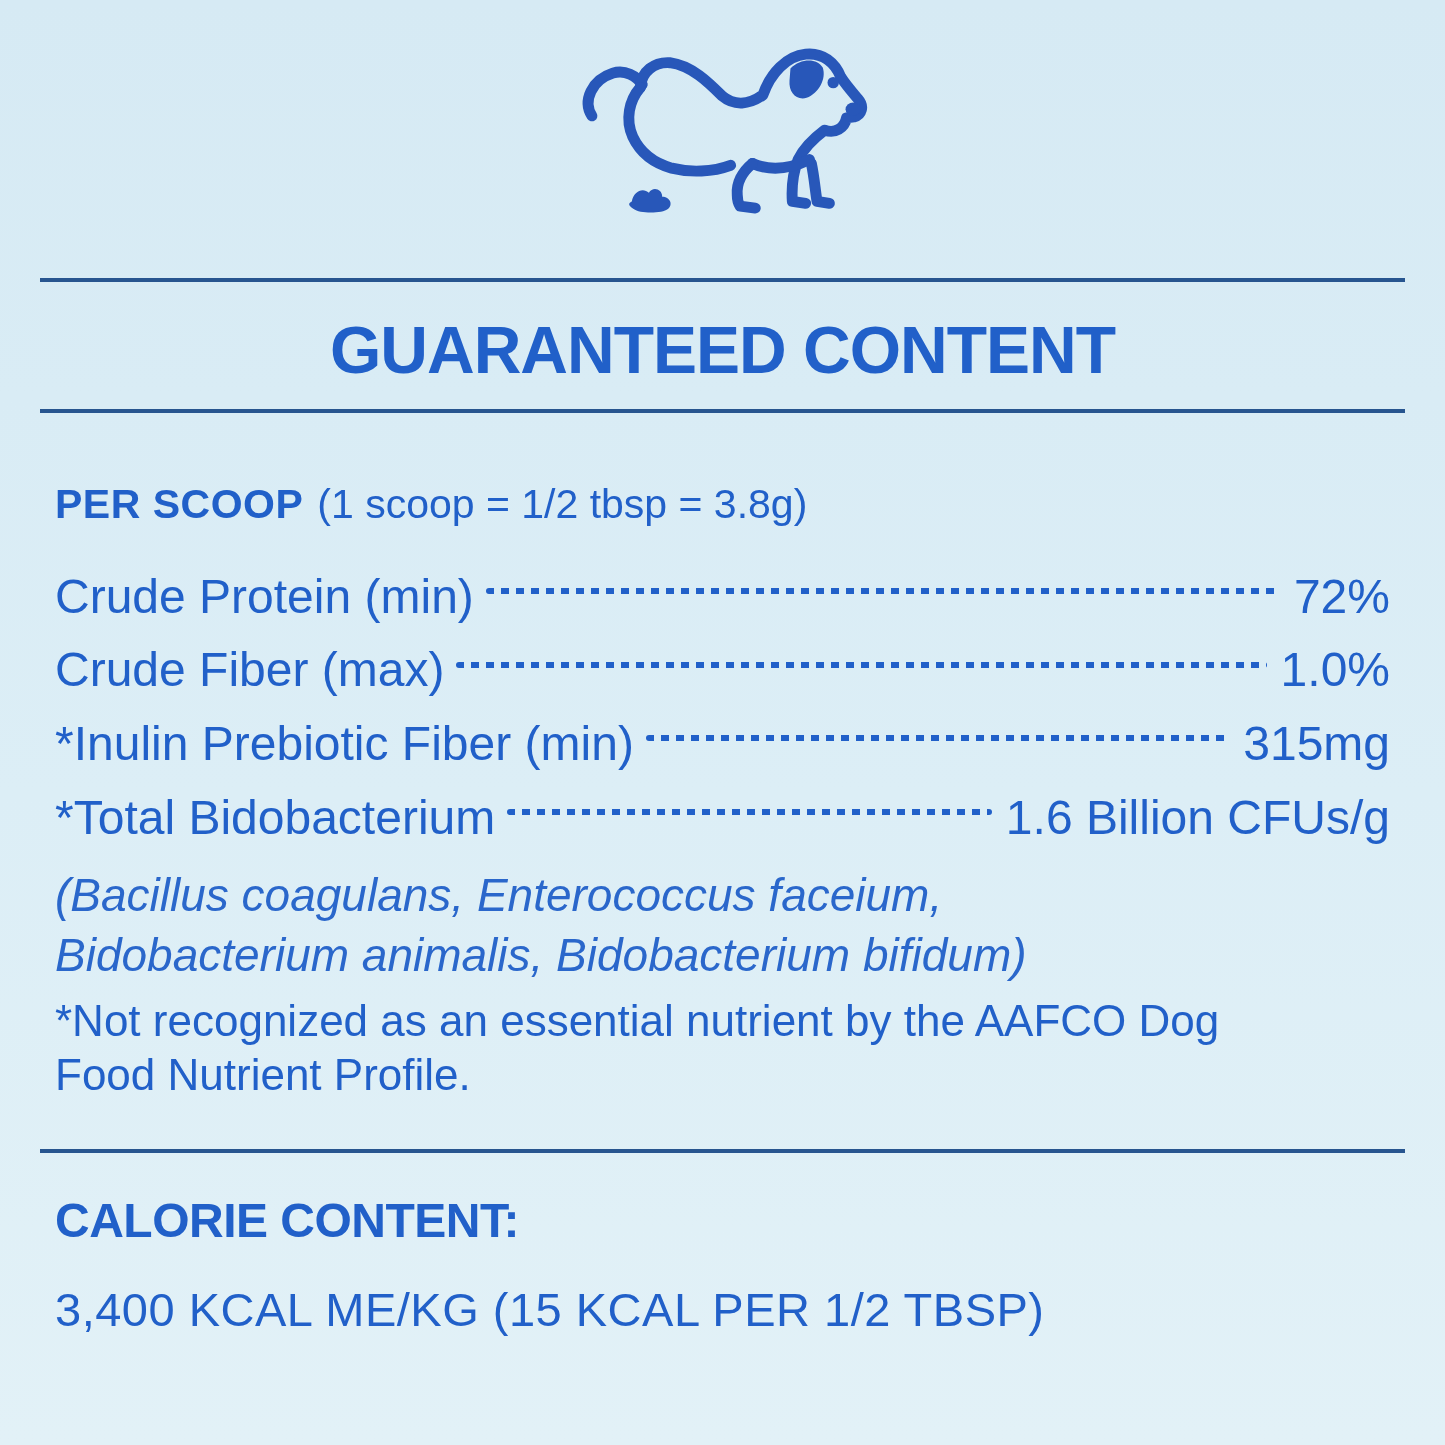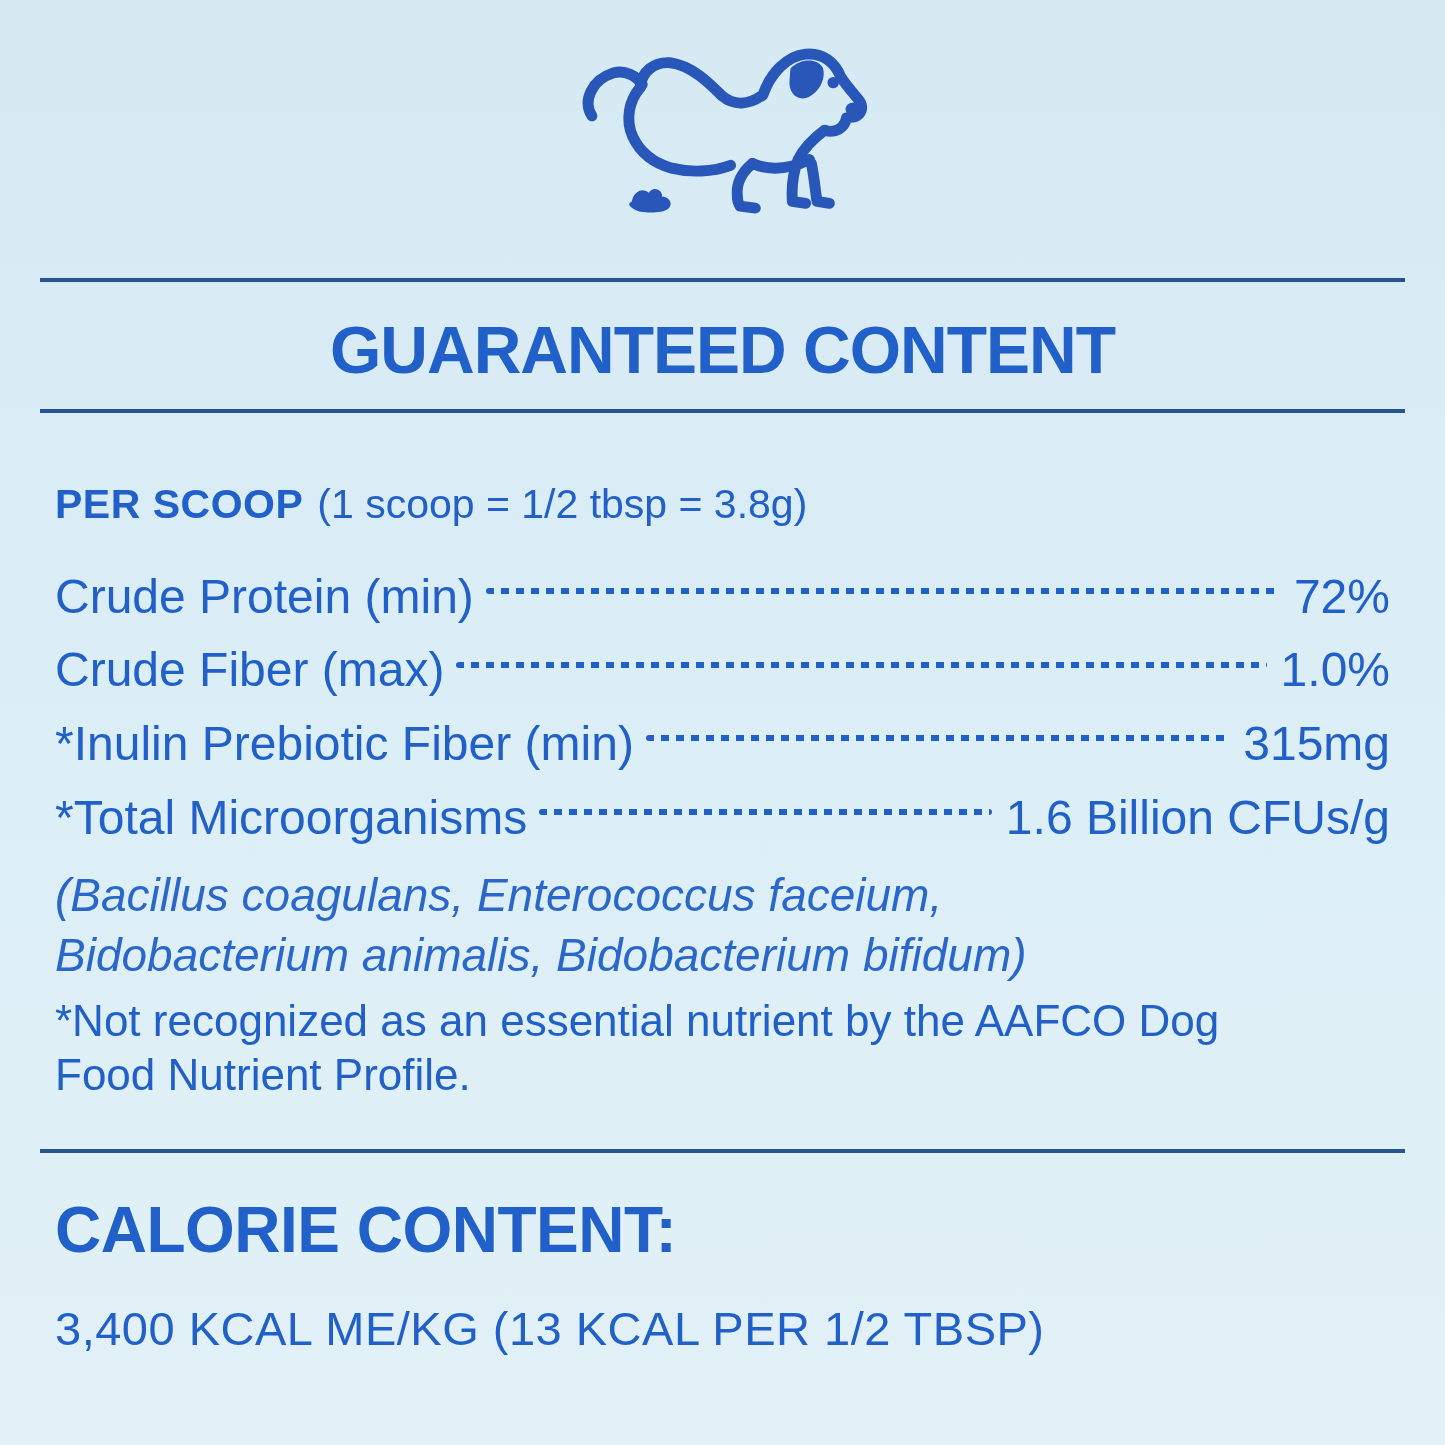--- a/index.html
+++ b/index.html
@@ -33,21 +33,21 @@
   .row .label{white-space:nowrap;}
   .row .leader{
     flex:1;height:6px;margin:0 14px 11px 12px;border-radius:3px;
     background:repeating-linear-gradient(90deg,var(--ink) 0 8px,transparent 8px 15px);
   }
   .row .value{white-space:nowrap;}
   .bacteria-note{margin-top:2px;font-size:46px;font-style:italic;line-height:1.32;max-width:1160px;font-weight:bold;opacity:0.95;}
   .bacteria-note{font-weight:normal;}
   .footnote{margin-top:8px;font-size:44px;line-height:1.22;max-width:1260px;}
   .rule-3{margin-top:48px;}
-  .cal-title{margin-top:40px;font-size:64px;font-weight:bold;letter-spacing:-0.5px;}
+  .cal-title{margin-top:40px;font-size:48px;font-weight:bold;letter-spacing:-0.5px;}
   .cal-value{margin-top:34px;font-size:47px;letter-spacing:0.5px;}
 </style>
 </head>
 <body>
 
 <div class="page">
 
   <div class="dog-wrap">
     <svg viewBox="0 0 300 200" fill="none" stroke="var(--icon)" stroke-width="11.5" stroke-linecap="round" stroke-linejoin="round" aria-hidden="true">
 
@@ -97,28 +97,28 @@
       <span class="label">Crude Fiber (max)</span>
       <span class="leader"></span>
       <span class="value">1.0%</span>
     </div>
     <div class="row">
       <span class="label">*Inulin Prebiotic Fiber (min)</span>
       <span class="leader"></span>
       <span class="value">315mg</span>
     </div>
     <div class="row">
-      <span class="label">*Total Microorganisms</span>
+      <span class="label">*Total Bidobacterium</span>
       <span class="leader"></span>
       <span class="value">1.6 Billion CFUs/g</span>
     </div>
   </div>
 
   <div class="bacteria-note">(Bacillus coagulans, Enterococcus faceium, Bidobacterium animalis, Bidobacterium bifidum)</div>
 
   <div class="footnote">*Not recognized as an essential nutrient by the AAFCO Dog Food Nutrient Profile.</div>
 
   <hr class="rule rule-3">
 
   <div class="cal-title">CALORIE CONTENT:</div>
-  <div class="cal-value">3,400 KCAL ME/KG (13 KCAL PER 1/2 TBSP)</div>
+  <div class="cal-value">3,400 KCAL ME/KG (15 KCAL PER 1/2 TBSP)</div>
 
 </div>
 
 </body></html>

